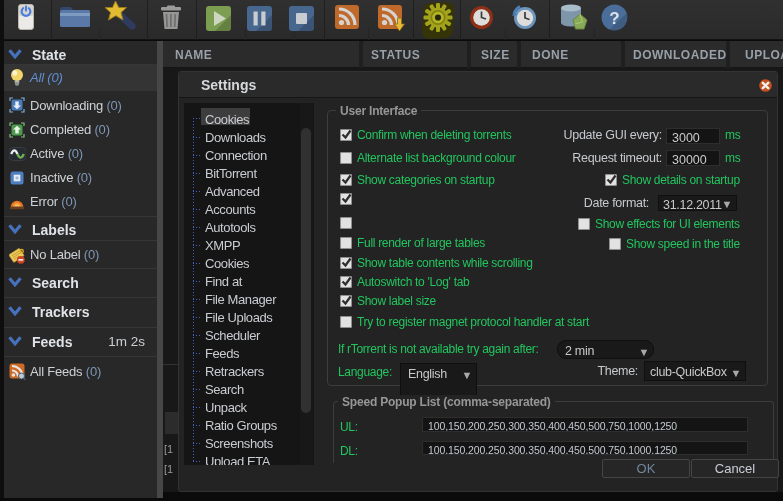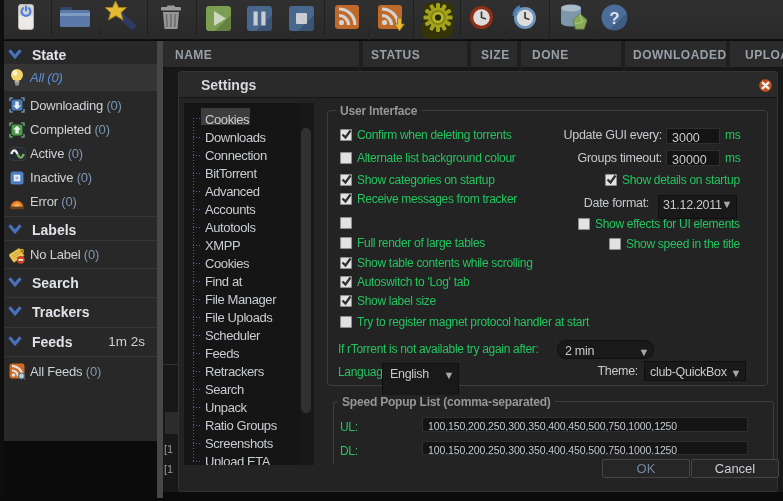--- a/index.html
+++ b/index.html
@@ -13,21 +13,21 @@
 .tsep { position:absolute; top:0; width:1px; height:40px; background:#1f1f1f; }
 .ttick { position:absolute; top:29px; width:1px; height:11px; background:#242424; }
 .ticon { position:absolute; }
 
 
 #thead { left:163px; top:41px; width:620px; height:27px; background:#2b2b2b; border-bottom:1px solid #151515; }
 #thead span { position:absolute; top:7px; font-size:12px; font-weight:bold; color:#98a0a9; letter-spacing:0.5px; white-space:nowrap; }
 .csep { position:absolute; top:0; width:4px; height:27px; background:#1f1f1f; }
 
 
-#sidebar { left:0; top:41px; width:157px; height:400px; background:#282828; }
+#sidebar { left:0; top:41px; width:157px; height:457px; background:#282828; }
 #leftedge { left:0; top:0; width:4px; height:498px; background:#0e0e0e; }
 .shead { position:absolute; left:0; width:157px; font-size:14px; font-weight:bold; color:#dfe2e6; }
 .shead .txt { position:absolute; left:32px; top:0; }
 .sline { position:absolute; left:4px; width:153px; height:1px; background:#363636; }
 .srow { position:absolute; left:0; width:157px; font-size:13px; letter-spacing:-0.2px; color:#ced1d5; white-space:nowrap; }
 .srow .txt { position:absolute; left:30px; top:0; }
 .cnt { color:#7e96b4; }
 .sicon { position:absolute; left:9px; }
 
 
@@ -422,21 +422,20 @@
         <svg width="13" height="13" viewBox="0 0 13 13">
           <path d="M2.5 6.5 L5.5 9.5 L10.5 2.5" fill="none" stroke="#2e2e2e" stroke-width="2.2"></path>
         </svg>
       </div>
       <div class="lbl" style="left:178px;top:101px;">Show categories on startup</div>
     <div class="cb" style="left:161px;top:121px;">
         <svg width="13" height="13" viewBox="0 0 13 13">
           <path d="M2.5 6.5 L5.5 9.5 L10.5 2.5" fill="none" stroke="#2e2e2e" stroke-width="2.2"></path>
         </svg>
       </div>
-      <div class="lbl" style="left:178px;top:120px;">Receive messages from tracker</div>
     <div class="cb" style="left:161px;top:145px;"></div>
     <div class="cb" style="left:161px;top:165px;"></div>
       <div class="lbl" style="left:178px;top:164px;">Full render of large tables</div>
     <div class="cb" style="left:161px;top:185px;">
         <svg width="13" height="13" viewBox="0 0 13 13">
           <path d="M2.5 6.5 L5.5 9.5 L10.5 2.5" fill="none" stroke="#2e2e2e" stroke-width="2.2"></path>
         </svg>
       </div>
       <div class="lbl" style="left:178px;top:184px;">Show table contents while scrolling</div>
     <div class="cb" style="left:161px;top:204px;">
@@ -452,47 +451,47 @@
       </div>
       <div class="lbl" style="left:178px;top:222px;">Show label size</div>
     <div class="cb" style="left:161px;top:244px;"></div>
       <div class="lbl" style="left:178px;top:243px;">Try to register magnet protocol handler at start</div>
 
     <div class="rlbl" style="right:115px;top:56px;">Update GUI every:</div>
     <div class="inp" style="left:487px;top:56px;width:54px;height:16px;">
         <span>3000</span>
       </div>
     <div class="lbl" style="left:546px;top:56px;">ms</div>
-    <div class="rlbl" style="right:115px;top:79px;">Groups timeout:</div>
+    <div class="rlbl" style="right:115px;top:79px;">Request timeout:</div>
     <div class="inp" style="left:487px;top:78px;width:54px;height:16px;">
         <span>30000</span>
       </div>
     <div class="lbl" style="left:546px;top:79px;">ms</div>
     <div class="cb" style="left:426px;top:102px;">
         <svg width="13" height="13" viewBox="0 0 13 13">
           <path d="M2.5 6.5 L5.5 9.5 L10.5 2.5" fill="none" stroke="#2e2e2e" stroke-width="2.2"></path>
         </svg>
       </div>
       <div class="lbl" style="left:443px;top:101px;">Show details on startup</div>
     <div class="rlbl" style="right:128px;top:124px;">Date format:</div>
-    <div class="sel" style="left:479px;top:123px;width:79px;height:24px;">
+    <div class="sel" style="left:479px;top:123px;width:79px;height:16px;">
         <span class="v" style="left:4px;">31.12.2011</span>
         <span class="a">▼</span>
       </div>
     <div class="cb" style="left:399px;top:146px;"></div>
       <div class="lbl" style="left:416px;top:145px;">Show effects for UI elements</div>
     <div class="cb" style="left:430px;top:166px;"></div>
       <div class="lbl" style="left:447px;top:165px;">Show speed in the title</div>
     <div class="lbl" style="left:159px;top:270px;">If rTorrent is not available try again after:</div>
     <div class="sel" style="left:378px;top:268px;width:97px;height:19px;border-radius:9px;">
         <span class="v" style="top:3px;">2 min</span>
         <span class="a" style="top:5px;">▼</span>
       </div>
     <div class="lbl" style="left:159px;top:293px;">Language:</div>
-    <div class="sel" style="left:203px;top:291px;width:77px;height:34px;">
+    <div class="sel" style="left:221px;top:291px;width:77px;height:34px;">
         <span class="v" style="top:3px;">English</span>
         <span class="a" style="top:5px;">▼</span>
       </div>
     <div class="rlbl" style="right:139px;top:292px;">Theme:</div>
     <div class="sel" style="left:465px;top:289px;width:102px;height:20px;">
         <span class="v" style="top:3px;left:5px;">club-QuickBox</span>
         <span class="a" style="top:5px;">▼</span>
       </div>
 
     <div class="fset" style="left:154px;top:329px;width:441px;height:62px;border-bottom:none;border-radius:4px 4px 0 0;">

